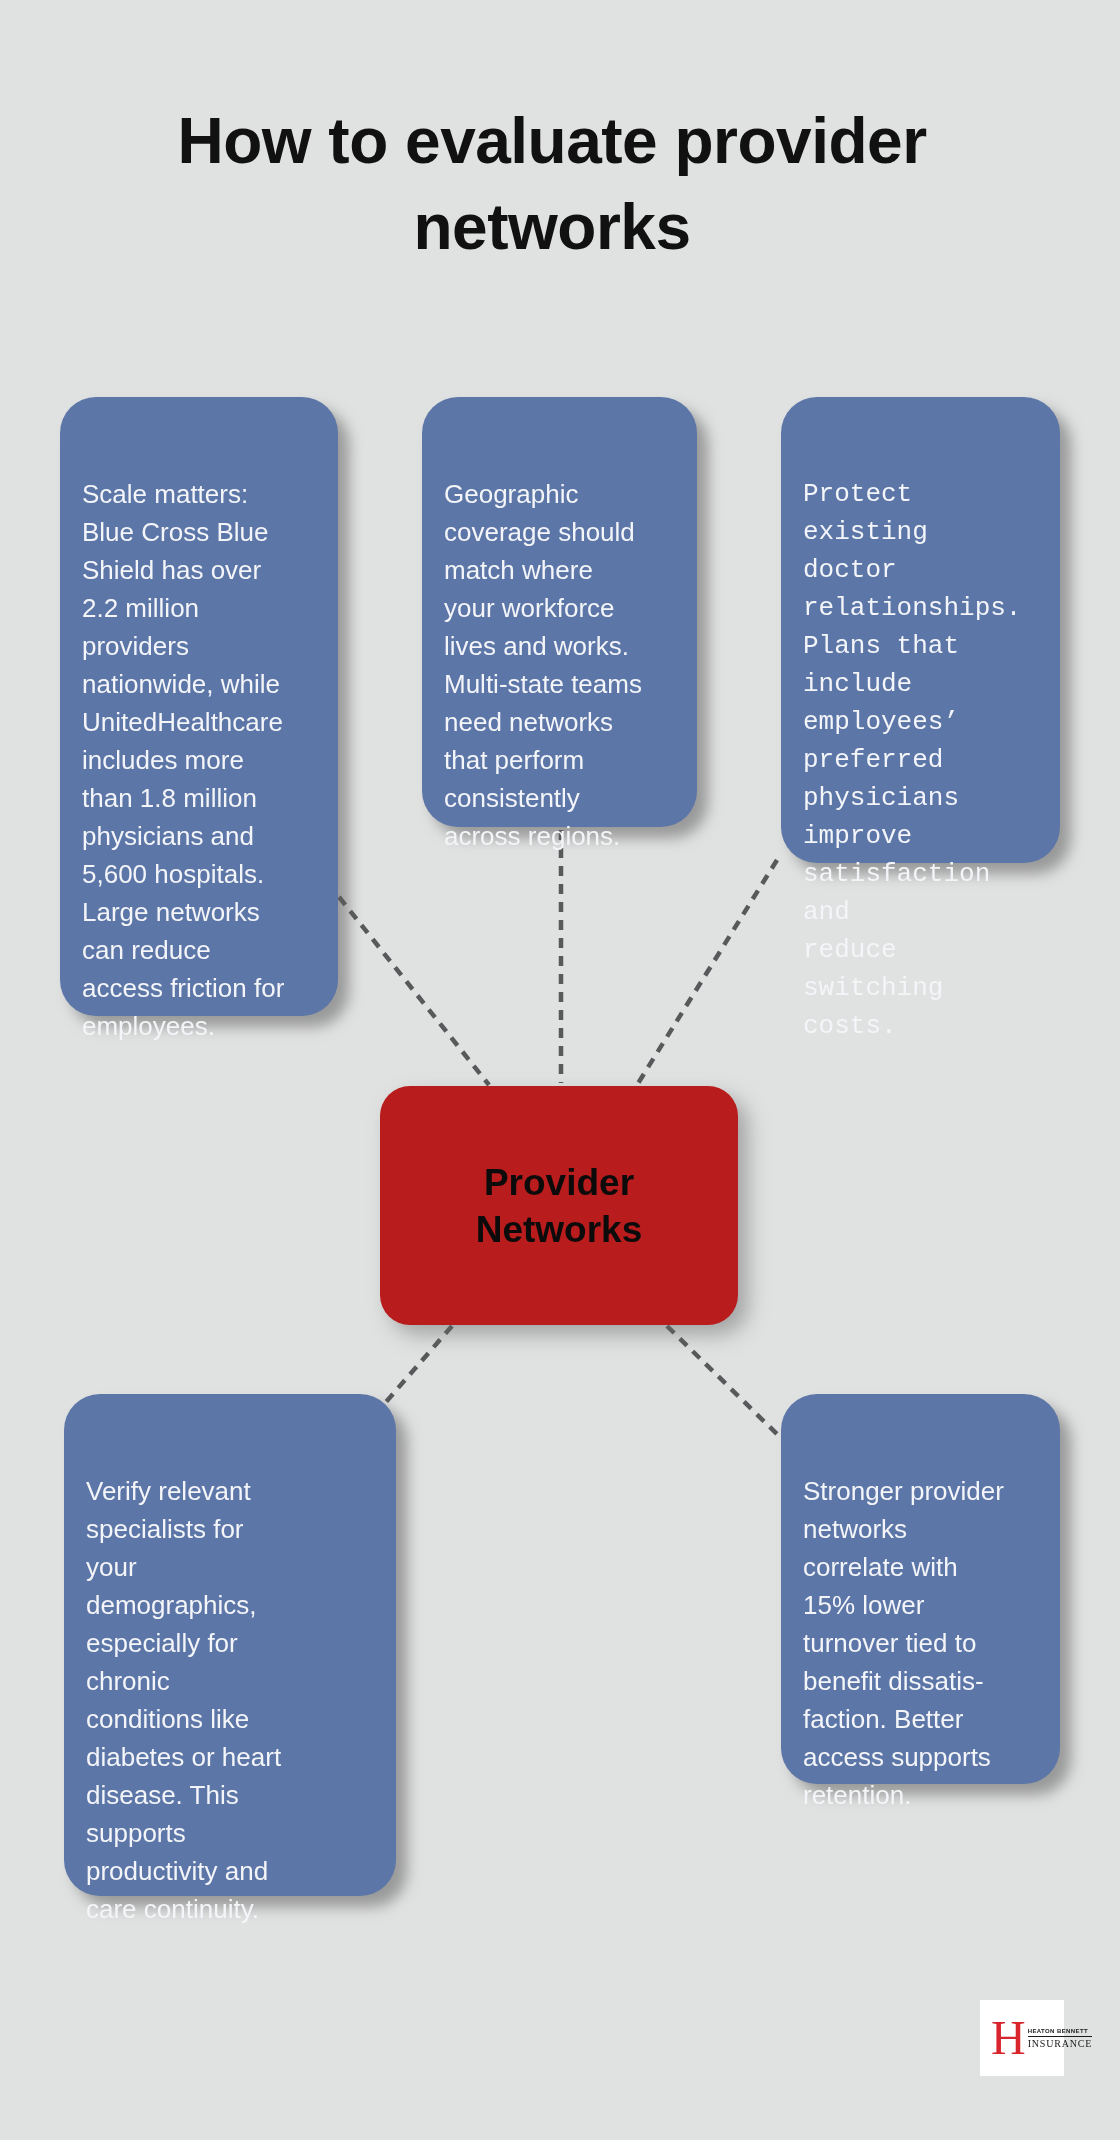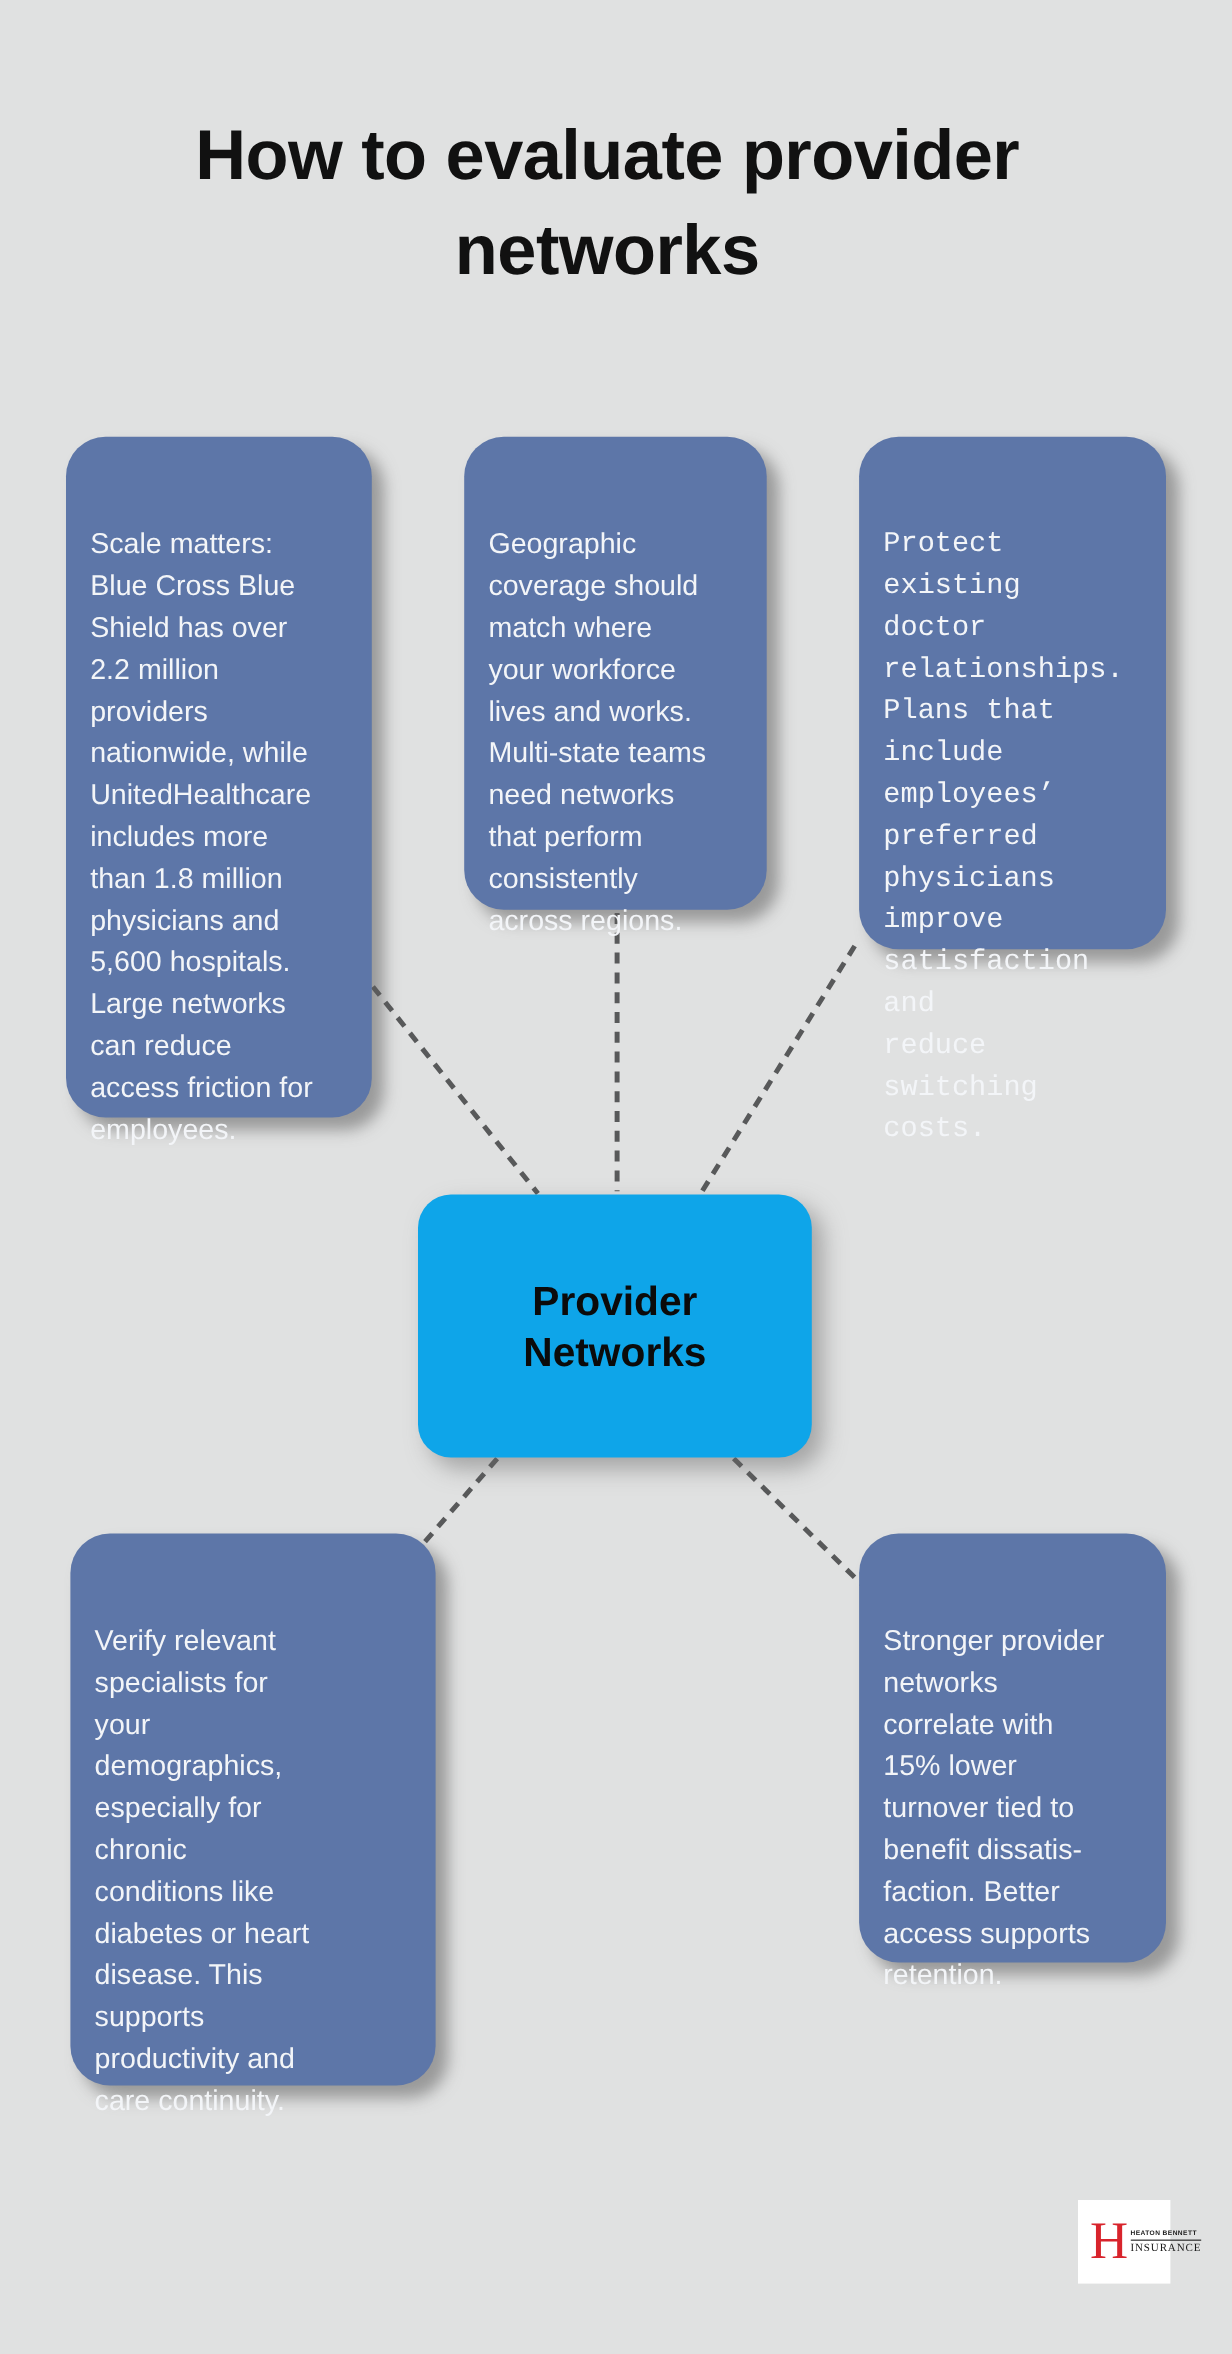--- a/index.html
+++ b/index.html
@@ -47,21 +47,21 @@
   }
   .card-scale         { left: 60px;  top: 397px;  width: 278px; height: 619px; }
   .card-geography     { left: 422px; top: 397px;  width: 275px; height: 430px; }
   .card-relationships { left: 781px; top: 397px;  width: 279px; height: 466px; font-family: Liberation Mono, monospace; }
   .card-specialists   { left: 64px;  top: 1394px; width: 332px; height: 502px; }
   .card-turnover      { left: 781px; top: 1394px; width: 279px; height: 390px; }
   .center-node {
     position: absolute;
     left: 380px; top: 1086px;
     width: 358px; height: 239px;
-    background: #0ea5e9;
+    background: #b91c1c;
     border-radius: 30px;
     box-shadow: 10px 10px 20px rgba(105, 105, 105, 0.5);
     display: flex;
     align-items: center;
     justify-content: center;
   }
   .center-node-label {
     font-size: 37px;
     line-height: 47px;
     font-weight: 700;

